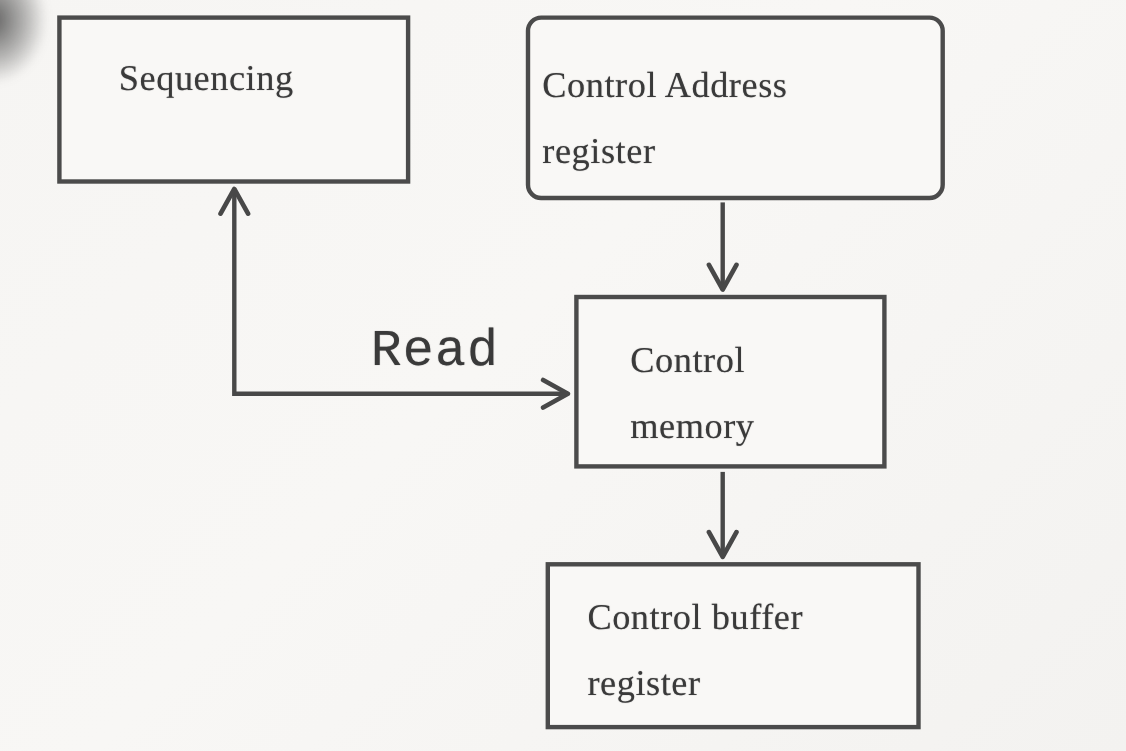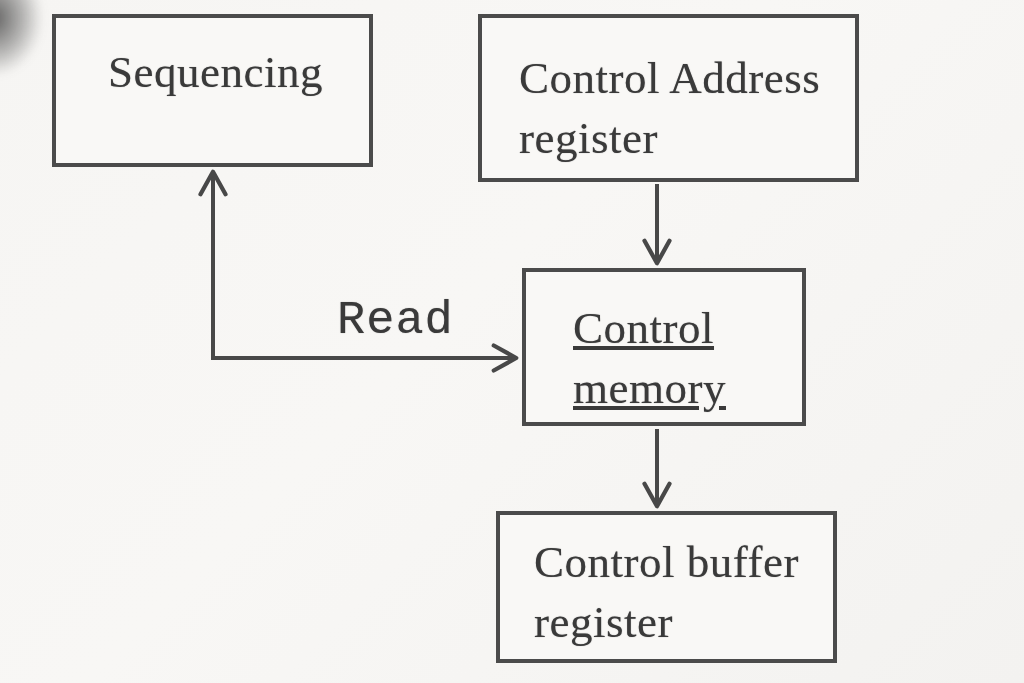--- a/index.html
+++ b/index.html
@@ -31,41 +31,41 @@
   .arrows {
     position: absolute;
     left: 0;
     top: 0;
   }
   .box {
     position: absolute;
     box-sizing: border-box;
     border: 4px solid #4b4b4b;
     background: #f9f8f6;
-    font-size: 45px;
+    font-size: 33px;
     line-height: 60px;
     letter-spacing: 0.5px;
     text-shadow: 0 0 1px rgba(70,70,70,0.55);
   }
   .box .line { white-space: nowrap; }
   .box-seq {
     left: 52px; top: 14px;
     width: 321px; height: 153px;
     padding: 24px 0 0 52px;
   }
   .box-car {
     left: 478px; top: 14px;
     width: 381px; height: 168px;
-    padding: 30px 0 0 37px;
+    padding: 30px 0 0 11px;
+    border-radius: 14px;
   }
   .box-cm {
     left: 522px; top: 268px;
     width: 284px; height: 158px;
     padding: 26px 0 0 47px;
-    text-decoration: underline;
   }
   .box-cbr {
     left: 496px; top: 511px;
     width: 341px; height: 152px;
     padding: 17px 0 0 34px;
   }
   .read-label {
     position: absolute;
     left: 337px;
     top: 294px;

